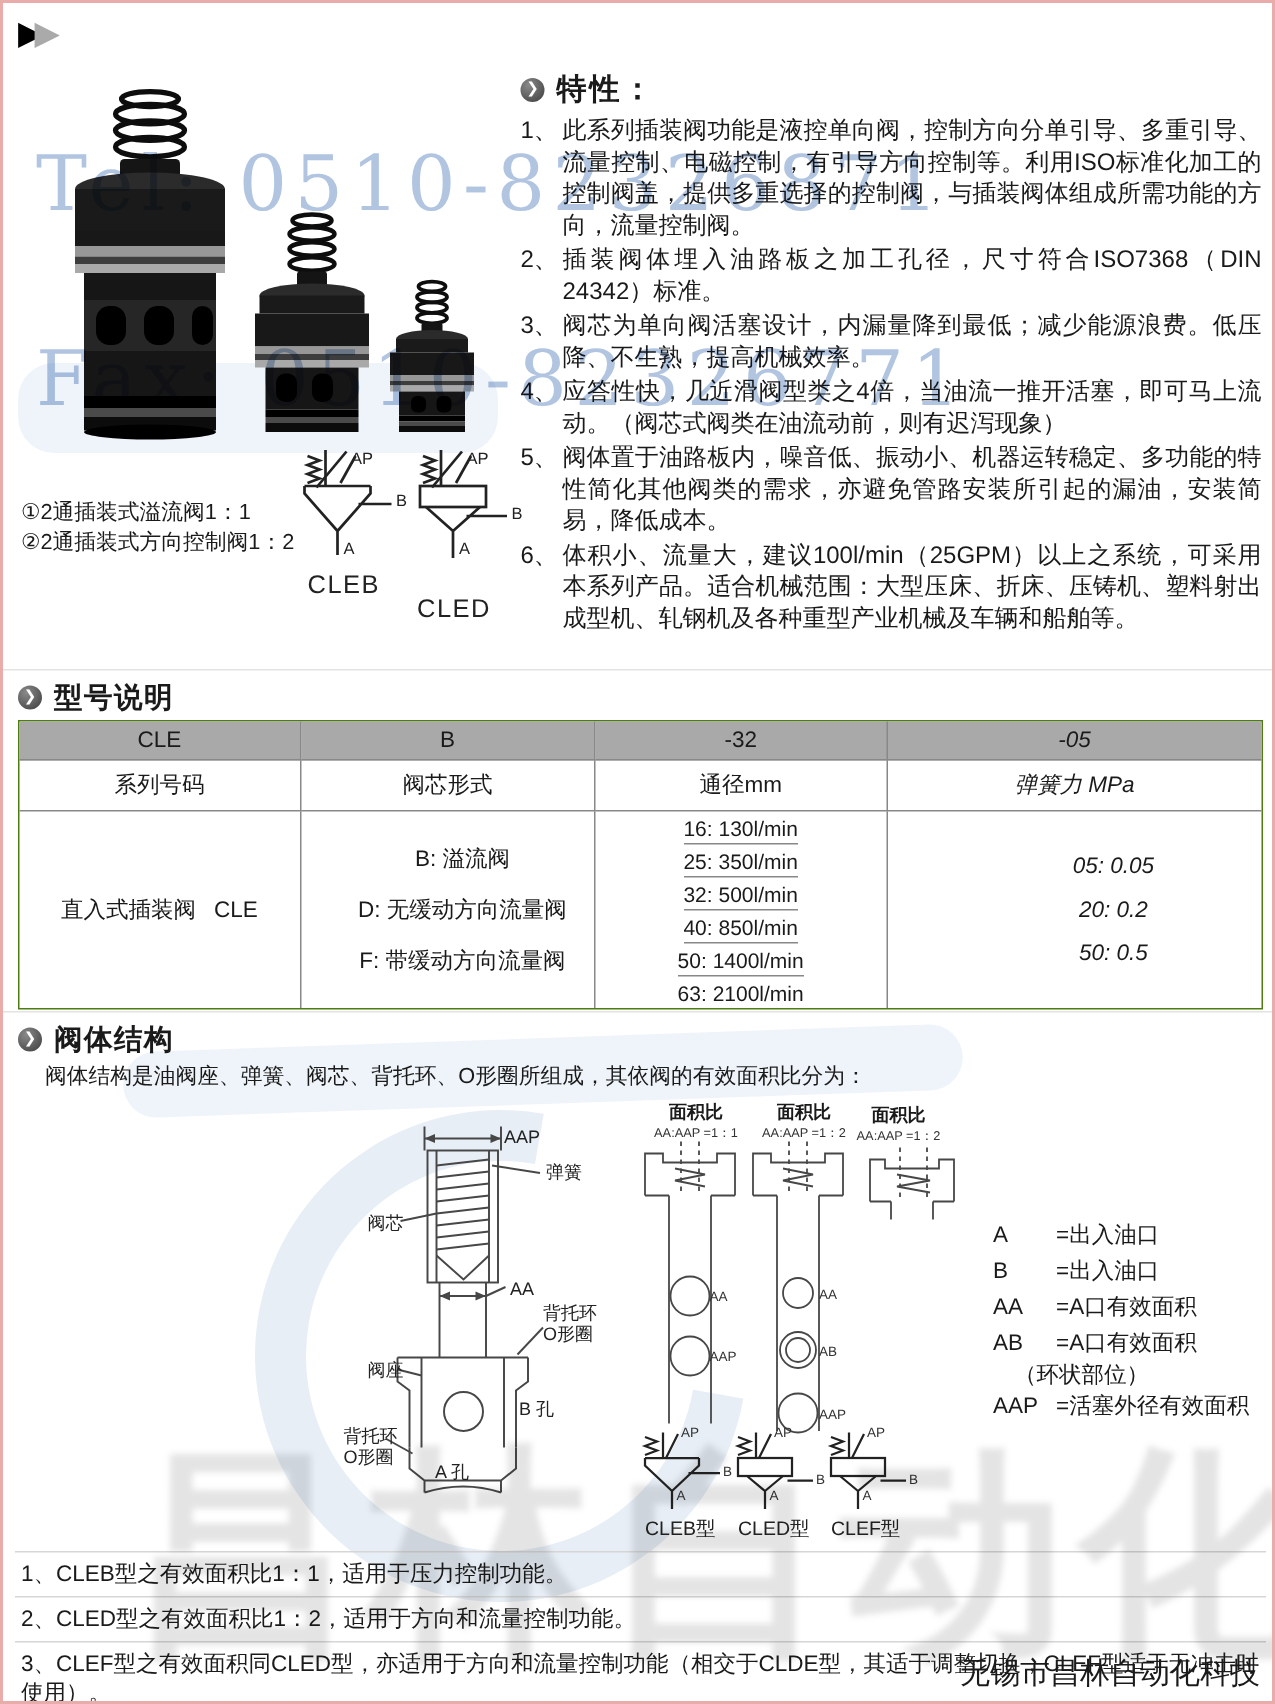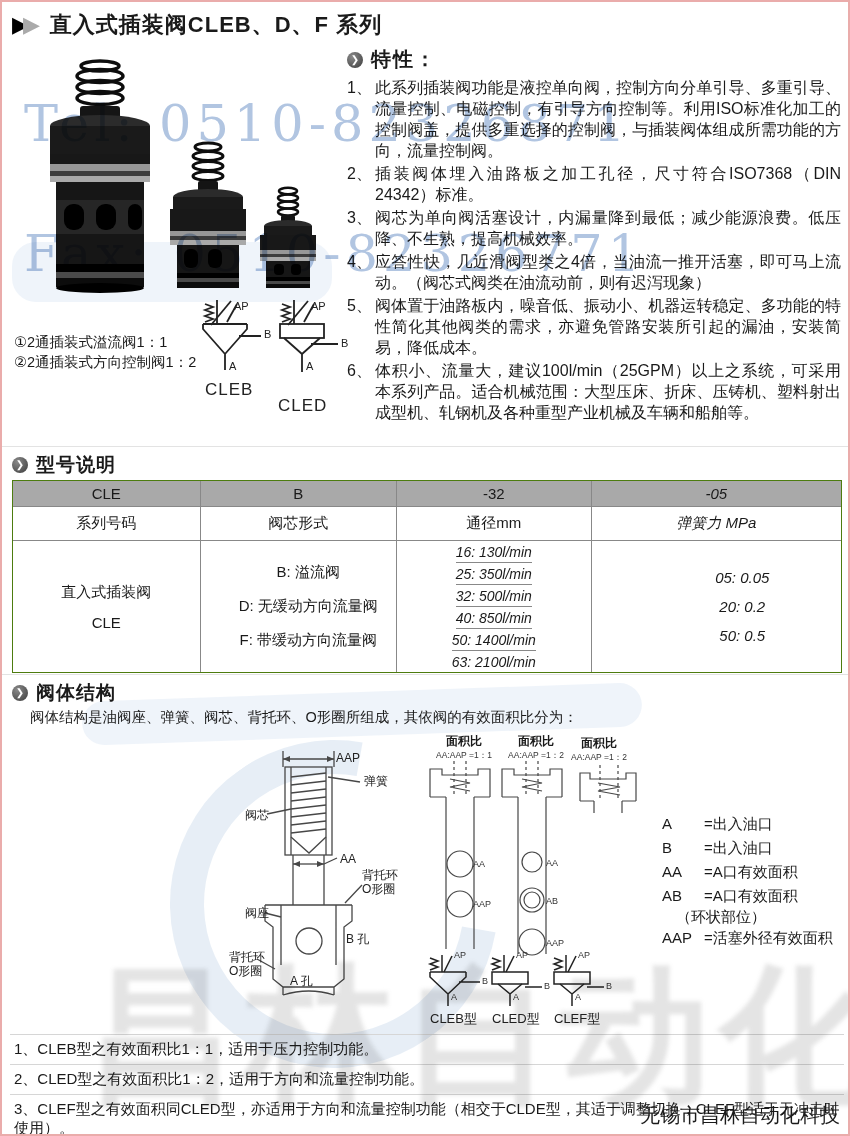--- a/index.html
+++ b/index.html
@@ -31,26 +31,26 @@
   .mtable{position:absolute;left:10px;top:478px;width:830px;height:193px;
           border:1px solid #4d7c0f;box-sizing:border-box;font-size:15px;}
   .mtable .row{display:flex;}
   .mtable .cell{box-sizing:border-box;border-right:1px solid #888;display:flex;
                 align-items:center;justify-content:center;}
   .mtable .cell:last-child{border-right:none;}
   .code-row .cell{height:26px;background:#a9a9a9;border-bottom:1px solid #888;}
   .hdr-row .cell{height:34px;border-bottom:1px solid #888;}
   .body-row{height:131px;}
   .c1{width:188px;}.c2{width:197px;}.c3{width:195px;}.c4{width:250px;font-style:italic;}
-  .series-cell{flex-direction:column;gap:12px;font-size:15px;}
+  .series-cell{flex-direction:row;gap:12px;font-size:15px;}
   .spool-cell{flex-direction:column;align-items:flex-start;justify-content:center;
               gap:15px;padding-left:20px;font-size:15px;}
   .dia-cell{flex-direction:column;align-items:stretch;padding:0;}
   .dia-row{flex:1;display:flex;align-items:center;justify-content:center;
-           border-bottom:1px solid #888;font-size:14px;font-style:italic;}
+           border-bottom:1px solid #888;font-size:14px;}
   .dia-row:last-child{border-bottom:none;}
   .spring-cell{flex-direction:column;align-items:flex-start;justify-content:center;
                gap:12px;padding-left:52px;font-size:15px;}
   
   .intro{position:absolute;left:28px;top:706px;font-size:14.5px;}
   .lbl{position:absolute;font-size:12px;color:#222;white-space:pre-line;line-height:14px;}
   .ratio-head{position:absolute;width:82px;text-align:center;}
   .ratio-head .rt{font-size:12px;font-weight:bold;}
   .ratio-head .rf{font-size:8.5px;color:#333;}
   .legend{position:absolute;left:660px;top:810px;font-size:15px;line-height:24px;}
@@ -82,21 +82,20 @@
 
 <div class="page">
 
   <div class="wm-ring" style="left:168px;top:738px;"></div>
   <div class="wm-band" style="left:80px;top:690px;width:560px;height:44px;transform:rotate(-2deg);"></div>
   <div class="wm-band" style="left:10px;top:240px;width:320px;height:60px;"></div>
 
   <div class="title-bar">
     <span class="title-arrow">▶</span>
     <span class="title-arrow shadow">▶</span>
-    <span class="page-title">直入式插装阀CLEB、D、F 系列</span>
   </div>
 
   <svg style="left:10px;top:48px;" width="330" height="245" viewBox="0 0 330 245">
 
     <g stroke="#0d0d0d" stroke-width="3.5" fill="none">
       <ellipse cx="88" cy="16" rx="19" ry="5"></ellipse>
         <ellipse cx="88" cy="26" rx="23" ry="6.5"></ellipse>
       <ellipse cx="88" cy="37" rx="23" ry="6.5"></ellipse>
         <ellipse cx="88" cy="48" rx="23" ry="6.5"></ellipse>
     </g>

